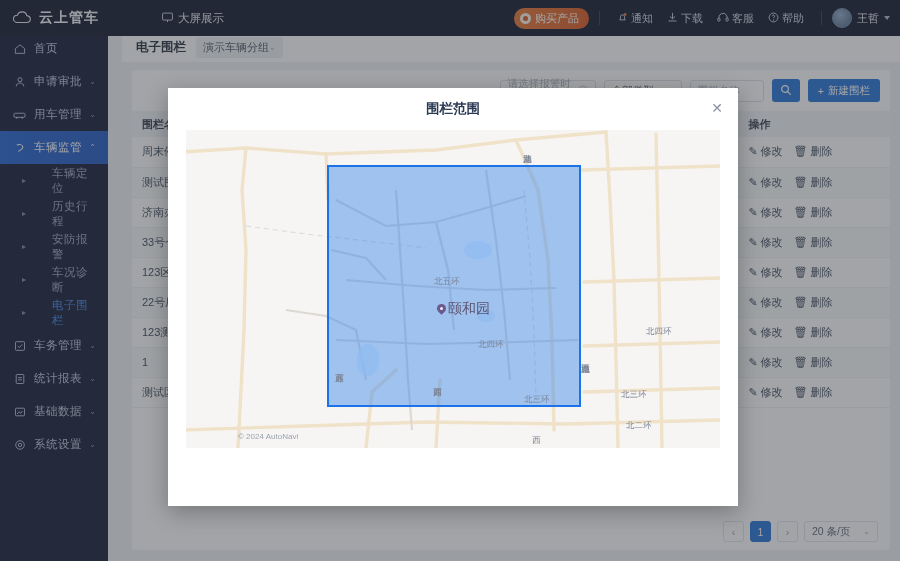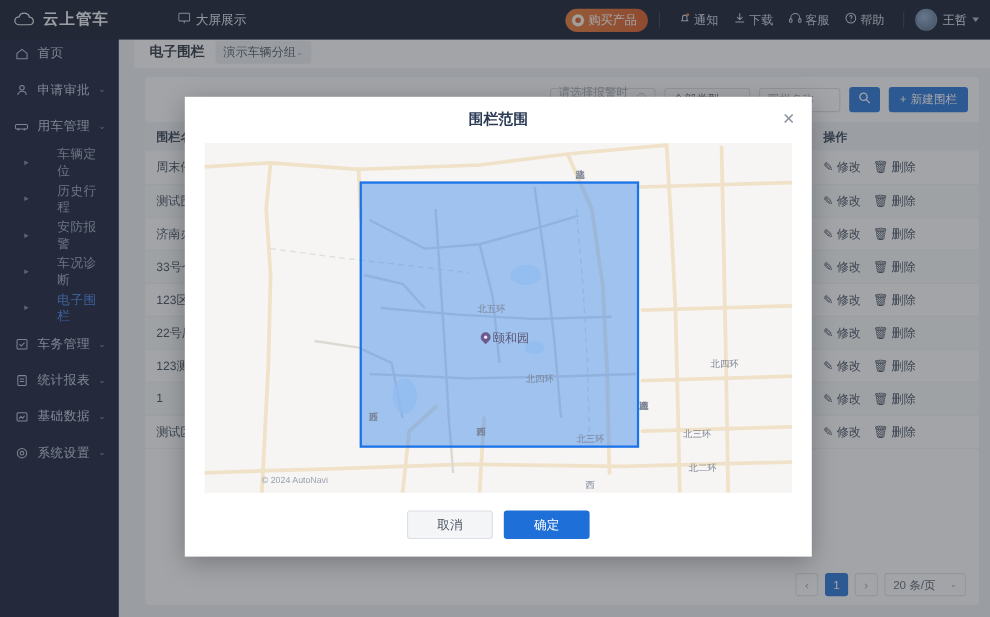--- a/index.html
+++ b/index.html
@@ -128,21 +128,21 @@
   .mbtn.ok { background: #1f6fd8; color: #fff; }
 
   
   .map-svg { position: absolute; inset: 0; }
   .mlabel { position: absolute; font-size: 8.5px; color: #7b8395; white-space: nowrap; pointer-events: none; }
   .mlabel.vert { writing-mode: vertical-rl; }
   .poi { position: absolute; display: flex; align-items: center; gap: 2px; }
   .poi-pin { width: 9px; height: 11px; position: relative; }
   .poi-pin::before { content:""; position:absolute; left:0; top:0; width:9px; height:9px; border-radius:50% 50% 50% 0; transform: rotate(-45deg); background:#6c5a8f; }
   .poi-pin::after { content:""; position:absolute; left:3px; top:3px; width:3px; height:3px; border-radius:50%; background:#efeaf7; }
-  .poi-txt { font-size: 11px; color: #5b5470; }
+  .poi-txt { font-size: 14px; color: #5b5470; }
   .fence-rect {
     position: absolute; left: 141px; top: 35px; width: 254px; height: 242px;
     background: rgba(56,133,235,0.46); border: 2px solid #1a73e8;
   }
   .attrib { position: absolute; left: 52px; bottom: 7px; font-size: 8px; color: #9aa2ae; }
 </style>
 </head>
 <body>
 
 <div id="app">
@@ -240,20 +240,29 @@
     <div class="menu-item">
       <span class="mi-icon">
         <svg width="13" height="12" viewBox="0 0 14 13">
             <rect x="1" y="4.6" width="12" height="4.4" rx="1.4" fill="none" stroke="currentColor" stroke-width="1"></rect>
             <circle cx="4" cy="9.4" r="1" fill="currentColor"></circle>
             <circle cx="10" cy="9.4" r="1" fill="currentColor"></circle>
           </svg>
       </span>
       <span class="mi-label">用车管理</span>
       <span class="mi-arrow">⌄</span>
+    </div>
+    <div class="menu-item active">
+      <span class="mi-icon">
+        <svg width="12" height="12" viewBox="0 0 13 13">
+            <path d="M3 3.4c2.4-1.6 6.6-.6 6.6 2.2S5.4 9 4.6 10.4" fill="none" stroke="currentColor" stroke-width="1.1"></path>
+          </svg>
+      </span>
+      <span class="mi-label">车辆监管</span>
+      <span class="mi-arrow">⌃</span>
     </div>
 
     <div class="sub-item">
       <span class="dot">▸</span>
       <span class="sl">车辆定位</span>
     </div>
     <div class="sub-item">
       <span class="dot">▸</span>
       <span class="sl">历史行程</span>
     </div>
@@ -565,18 +574,14 @@
       <span class="mlabel" style="left:440px;top:290px">北二环</span>
       <span class="mlabel vert" style="left:148px;top:238px">西五环</span>
       <span class="mlabel vert" style="left:246px;top:252px">西四环</span>
       <span class="mlabel vert" style="left:394px;top:228px">西土城路</span>
       <span class="mlabel vert" style="left:345px;top:300px">西</span>
       <span class="mlabel vert" style="left:336px;top:18px">北清路</span>
 
       <span class="attrib">© 2024 AutoNavi</span>
     </div>
 
-    <div class="modal-foot">
-      <div class="mbtn cancel">取消</div>
-      <div class="mbtn ok">确定</div>
-    </div>
   </div>
 </div>
 
 </body></html>

